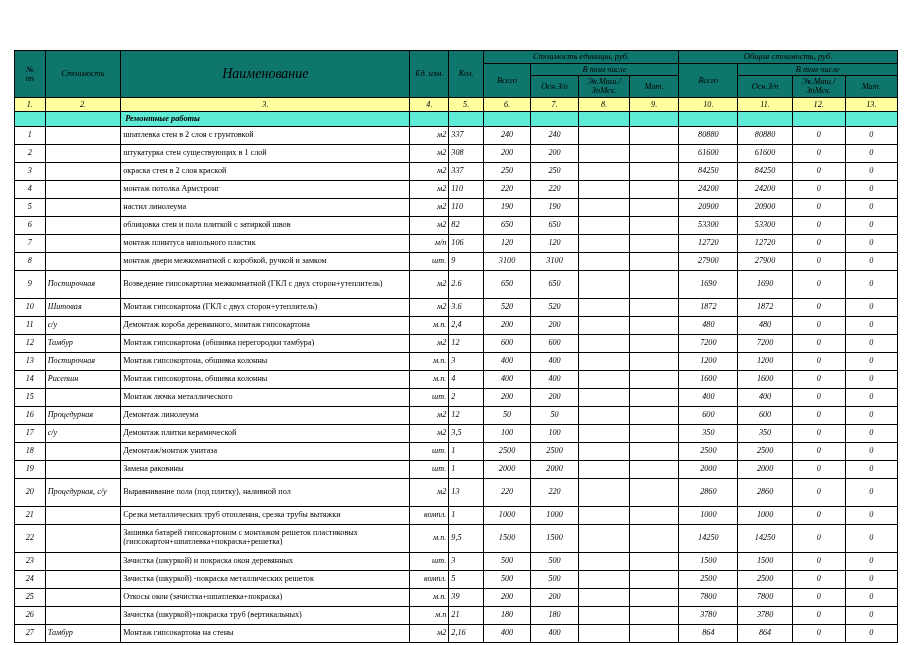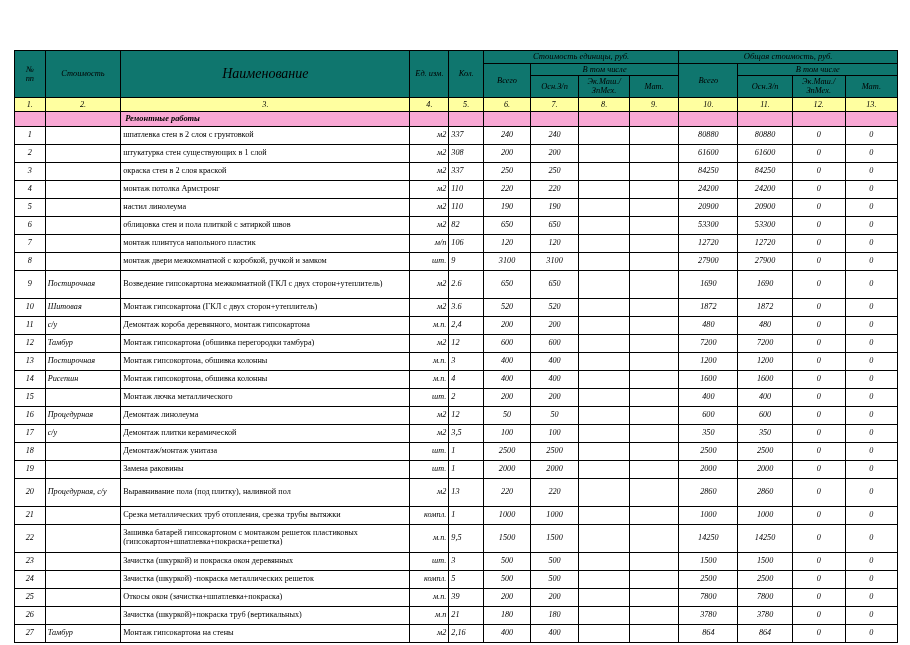--- a/index.html
+++ b/index.html
@@ -53,21 +53,21 @@
   }
   tr.numrow td {
     background: #ffffa0;
     text-align: center;
     font-style: italic;
     font-size: 8.2px;
     height: 11px;
   }
   
   tr.section td {
-    background: #f9a8d4;
+    background: #5eead4;
     height: 12px;
   }
   tr.section td.sec-title {
     text-align: left;
     font-style: italic;
     font-weight: bold;
     font-size: 8.4px;
     padding-left: 4px;
   }
   

